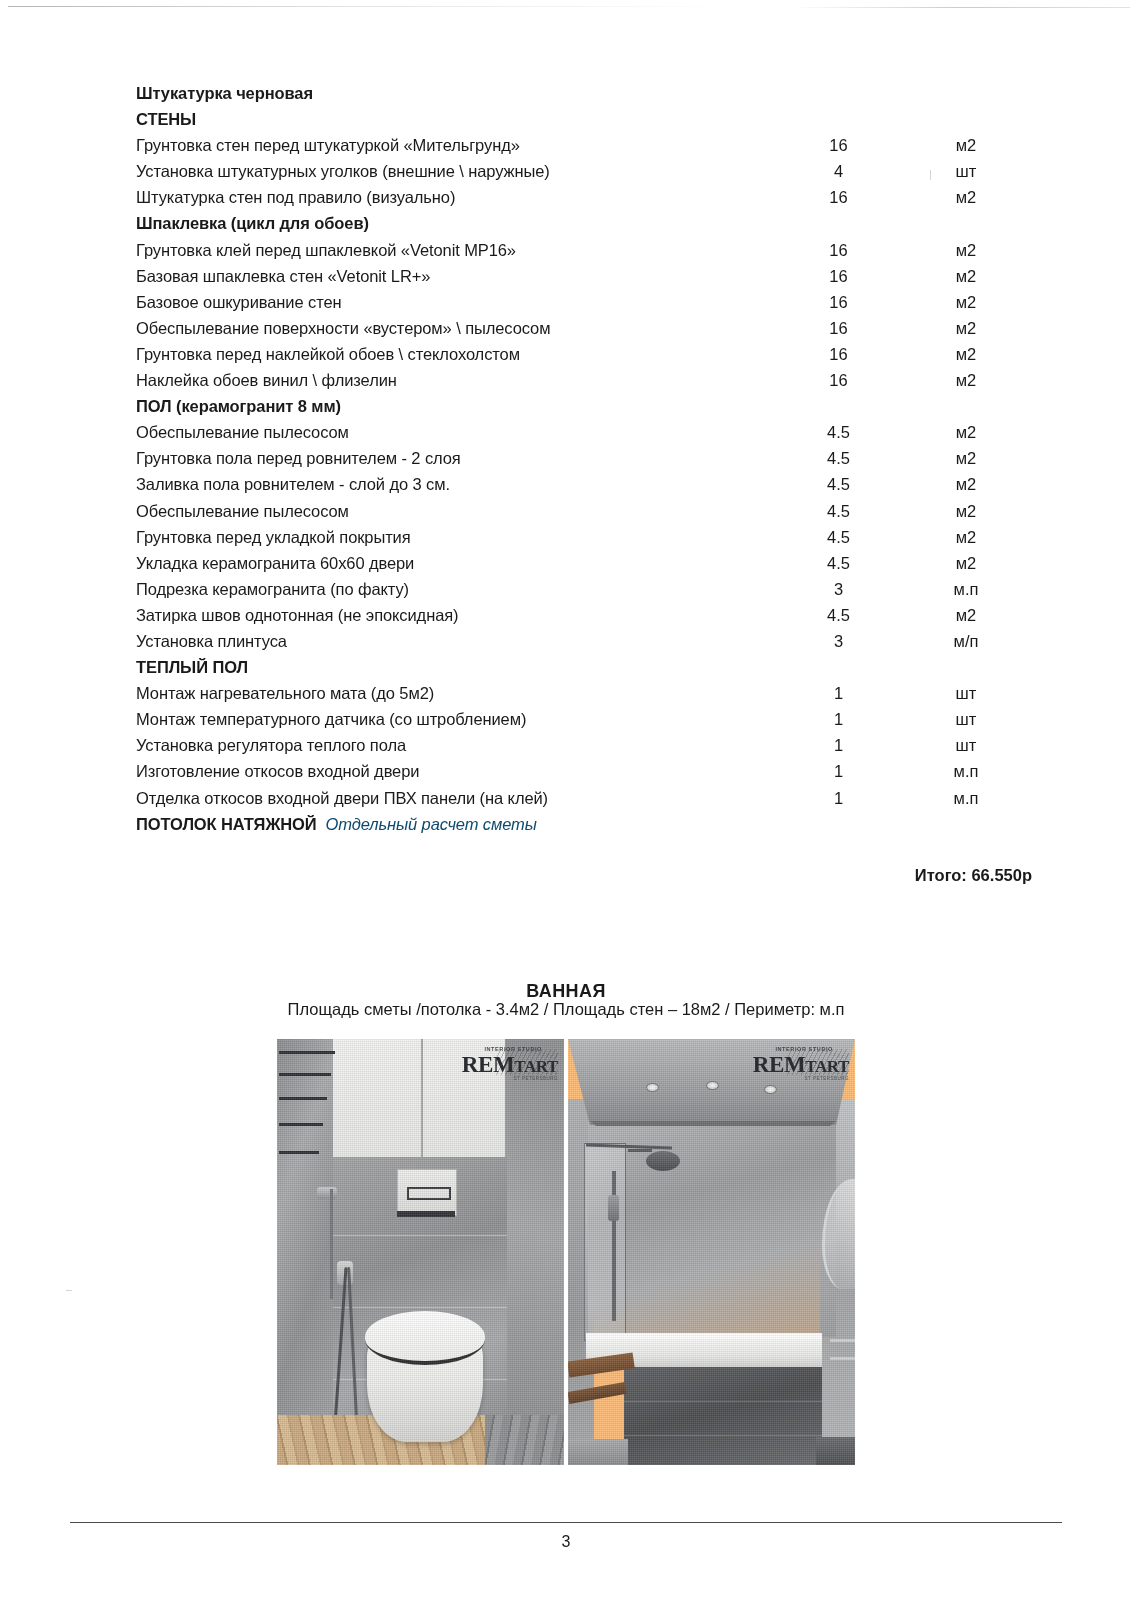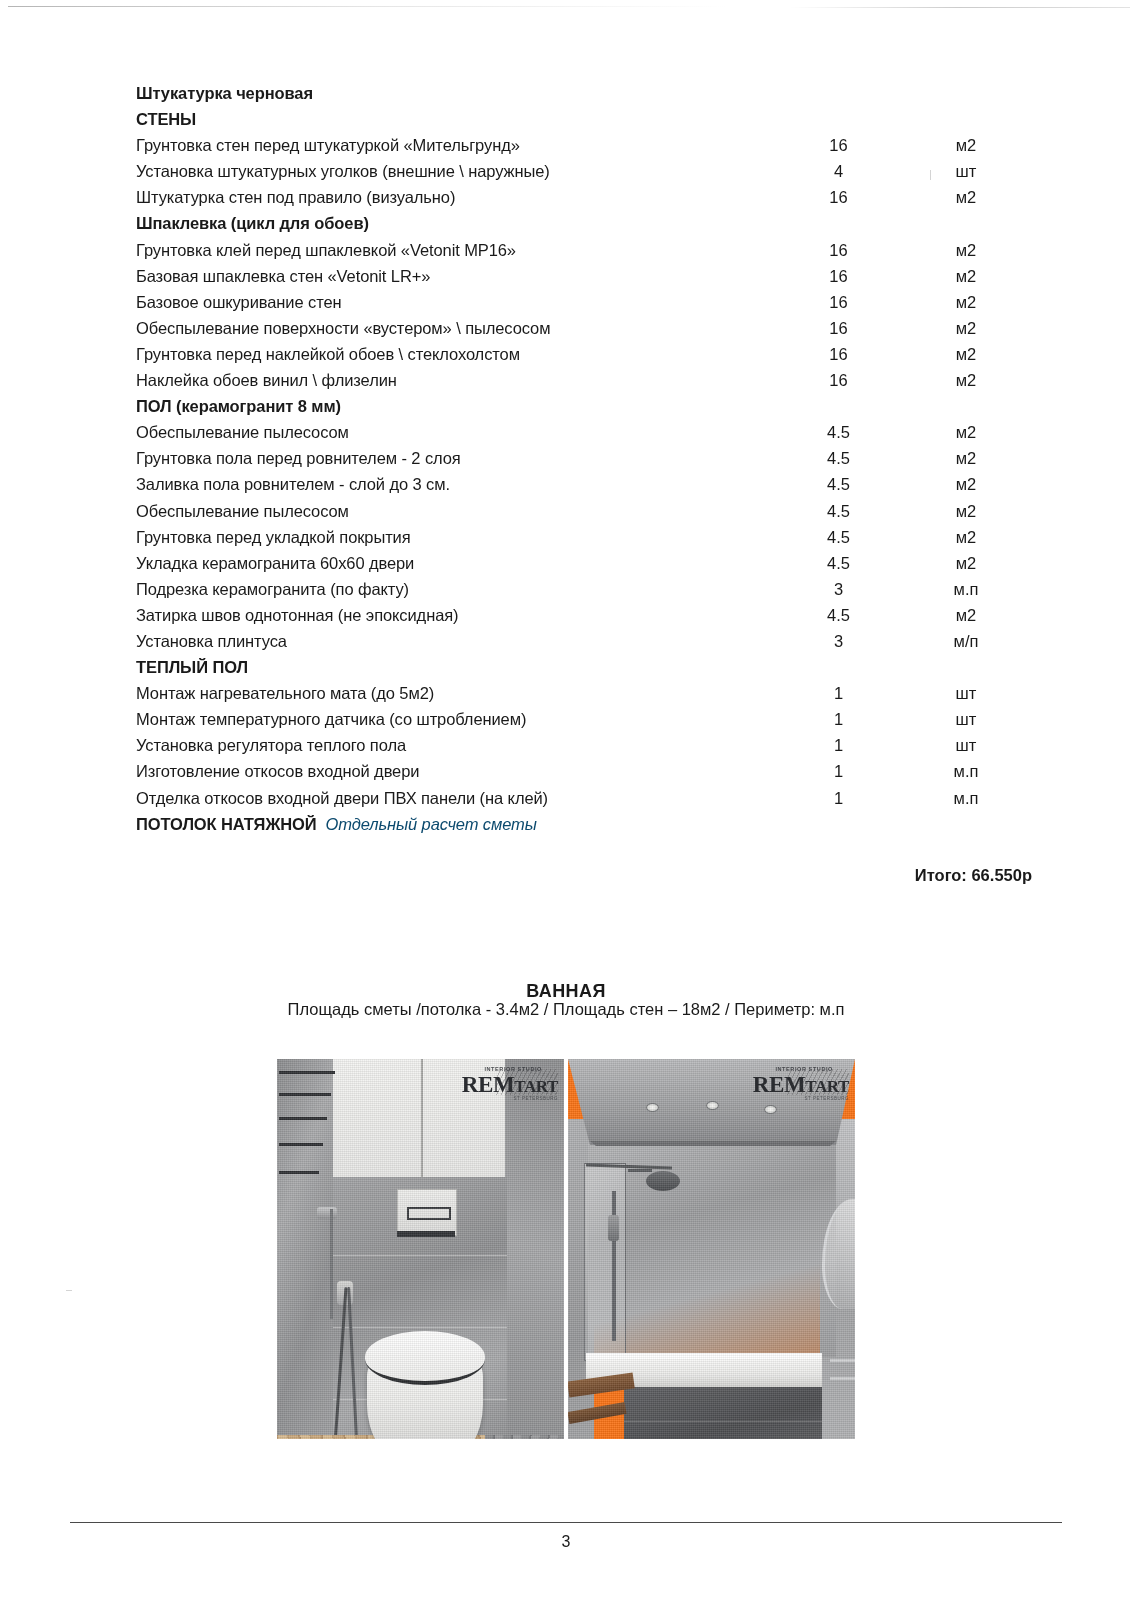--- a/index.html
+++ b/index.html
@@ -106,24 +106,23 @@
     left: 277px;
     top: 1039px;
     width: 578px;
     height: 426px;
     display: flex;
     gap: 4px;
   }
   .photo {
     position: relative;
     width: 287px;
-    height: 380px;
+    height: 426px;
     overflow: hidden;
-    background: #f97316;
-    margin-top: 20px;
+    background: #fdba74;
   }
 
   
   .grain {
     position: absolute;
     inset: 0;
     pointer-events: none;
     opacity: .40;
     background-image:
       repeating-linear-gradient(0deg, rgba(255,255,255,.16) 0 1px, rgba(0,0,0,.13) 1px 2px),

